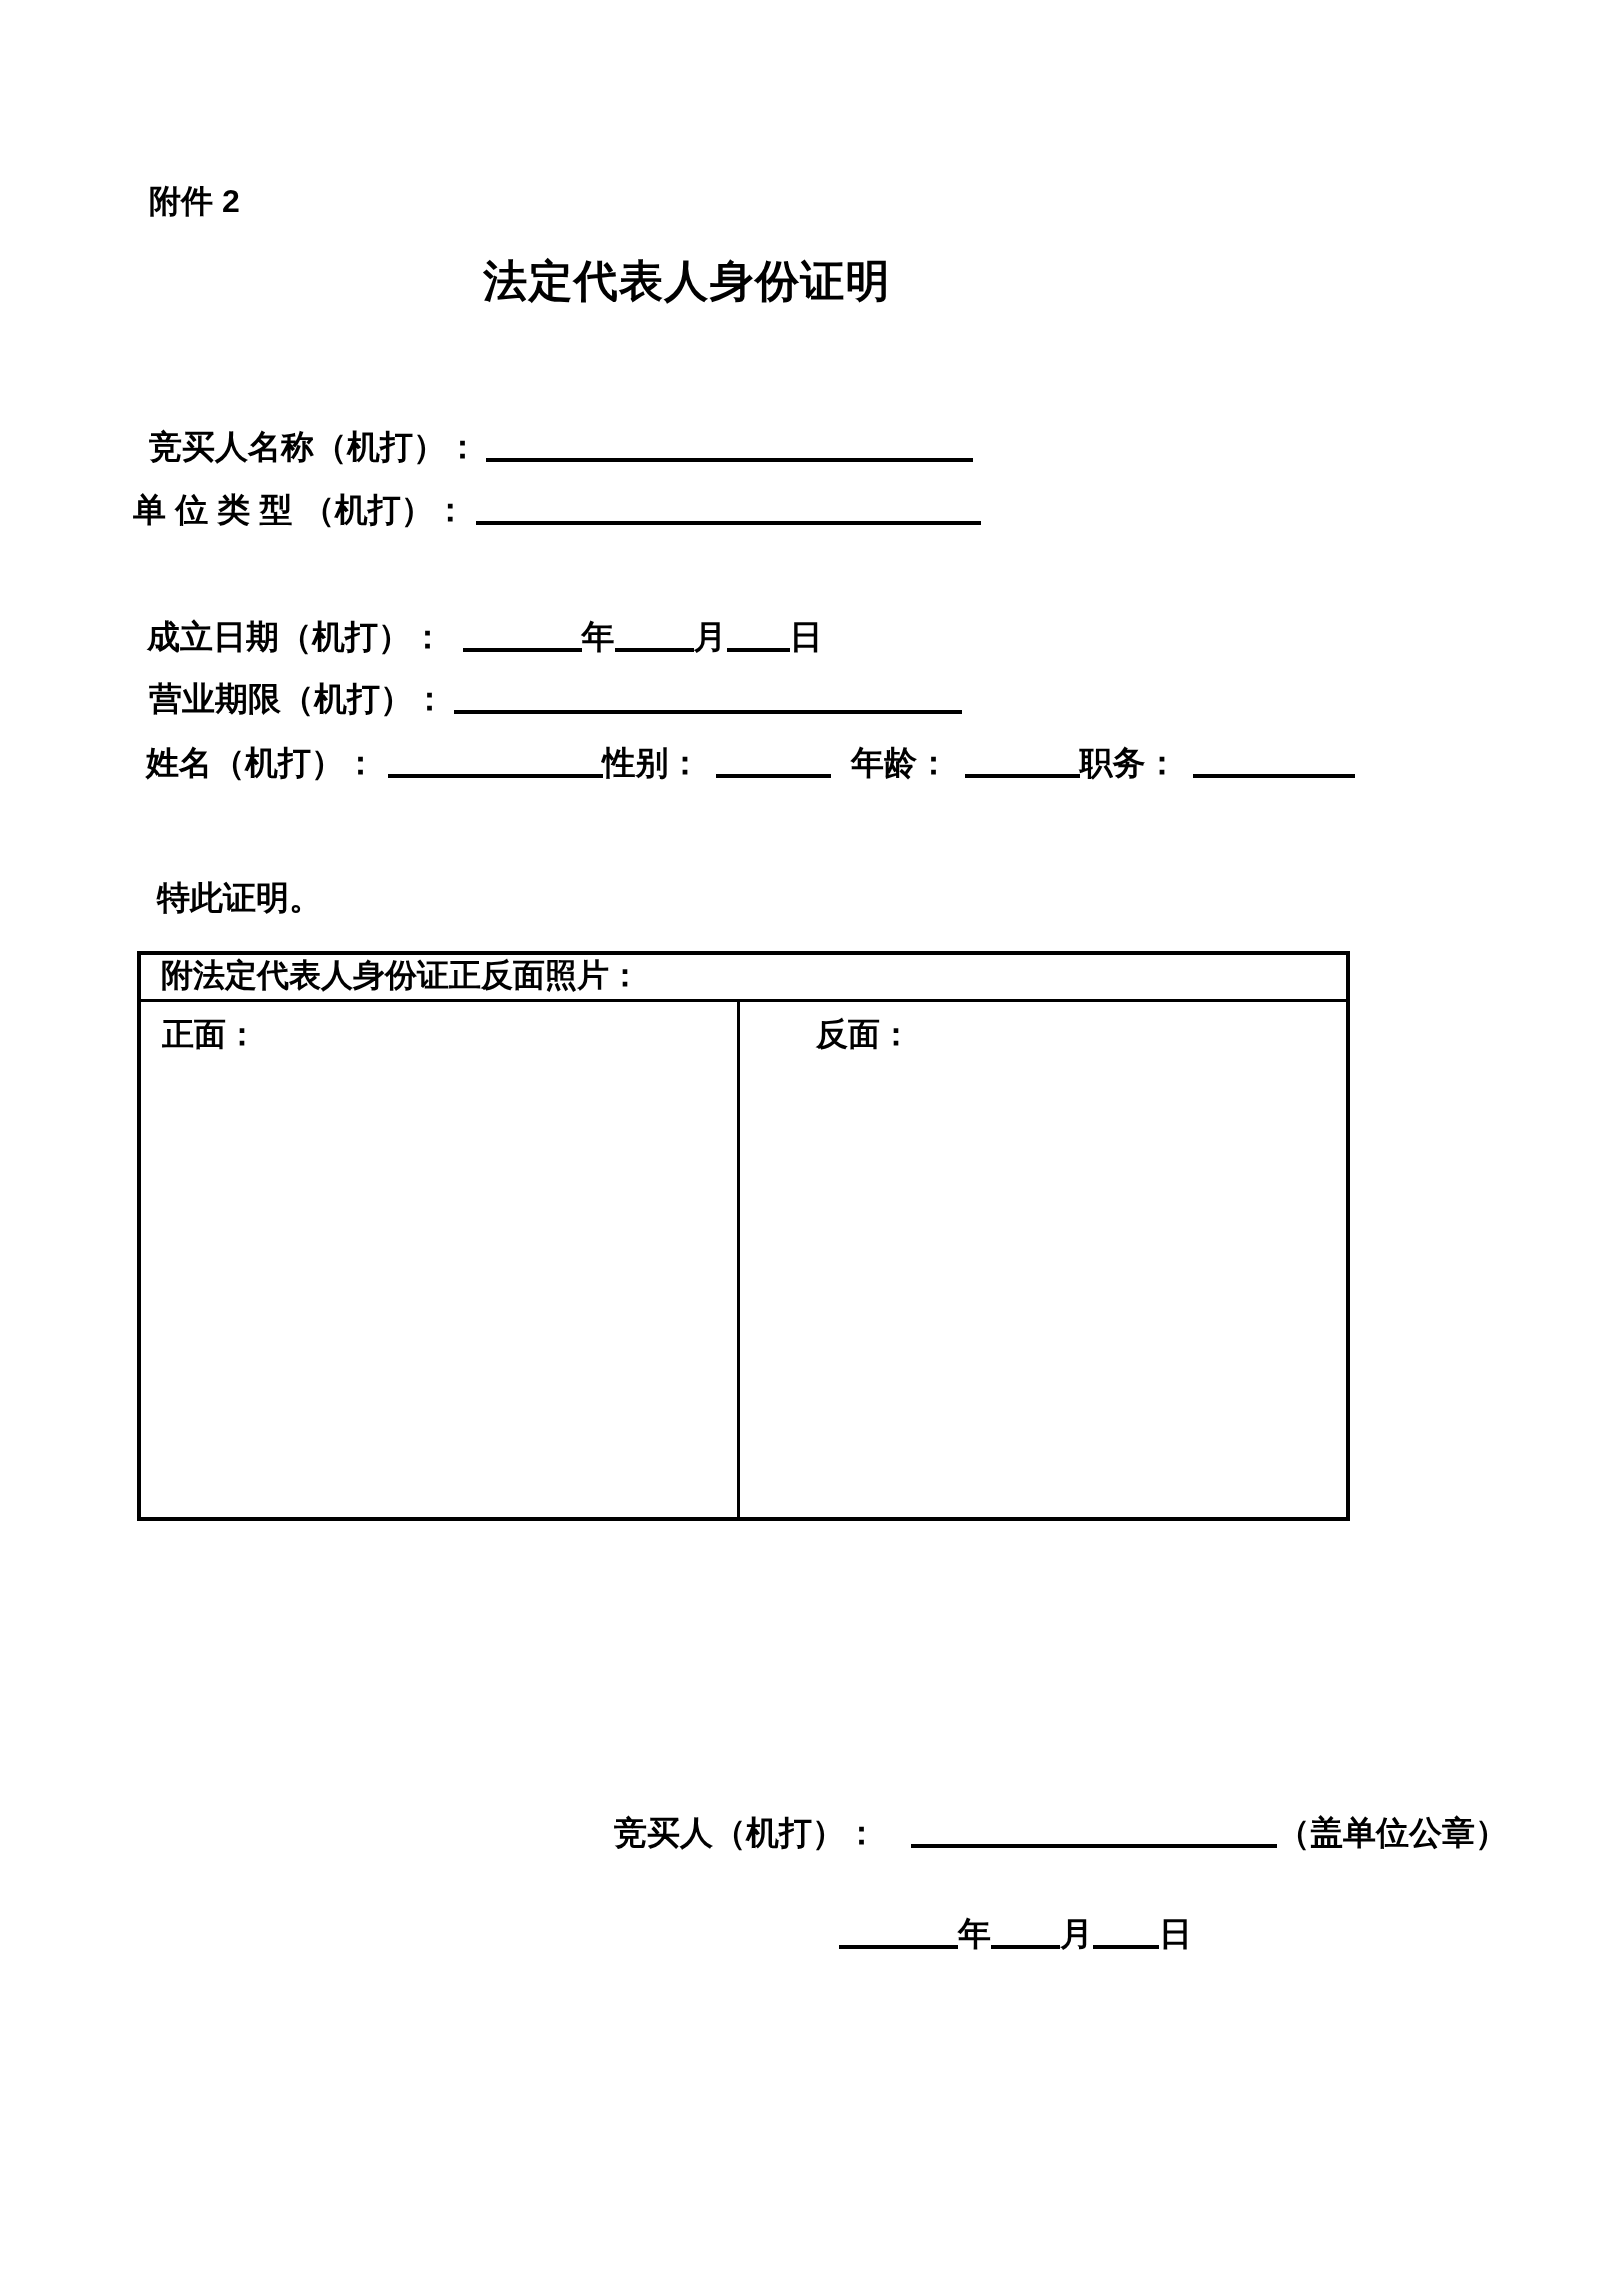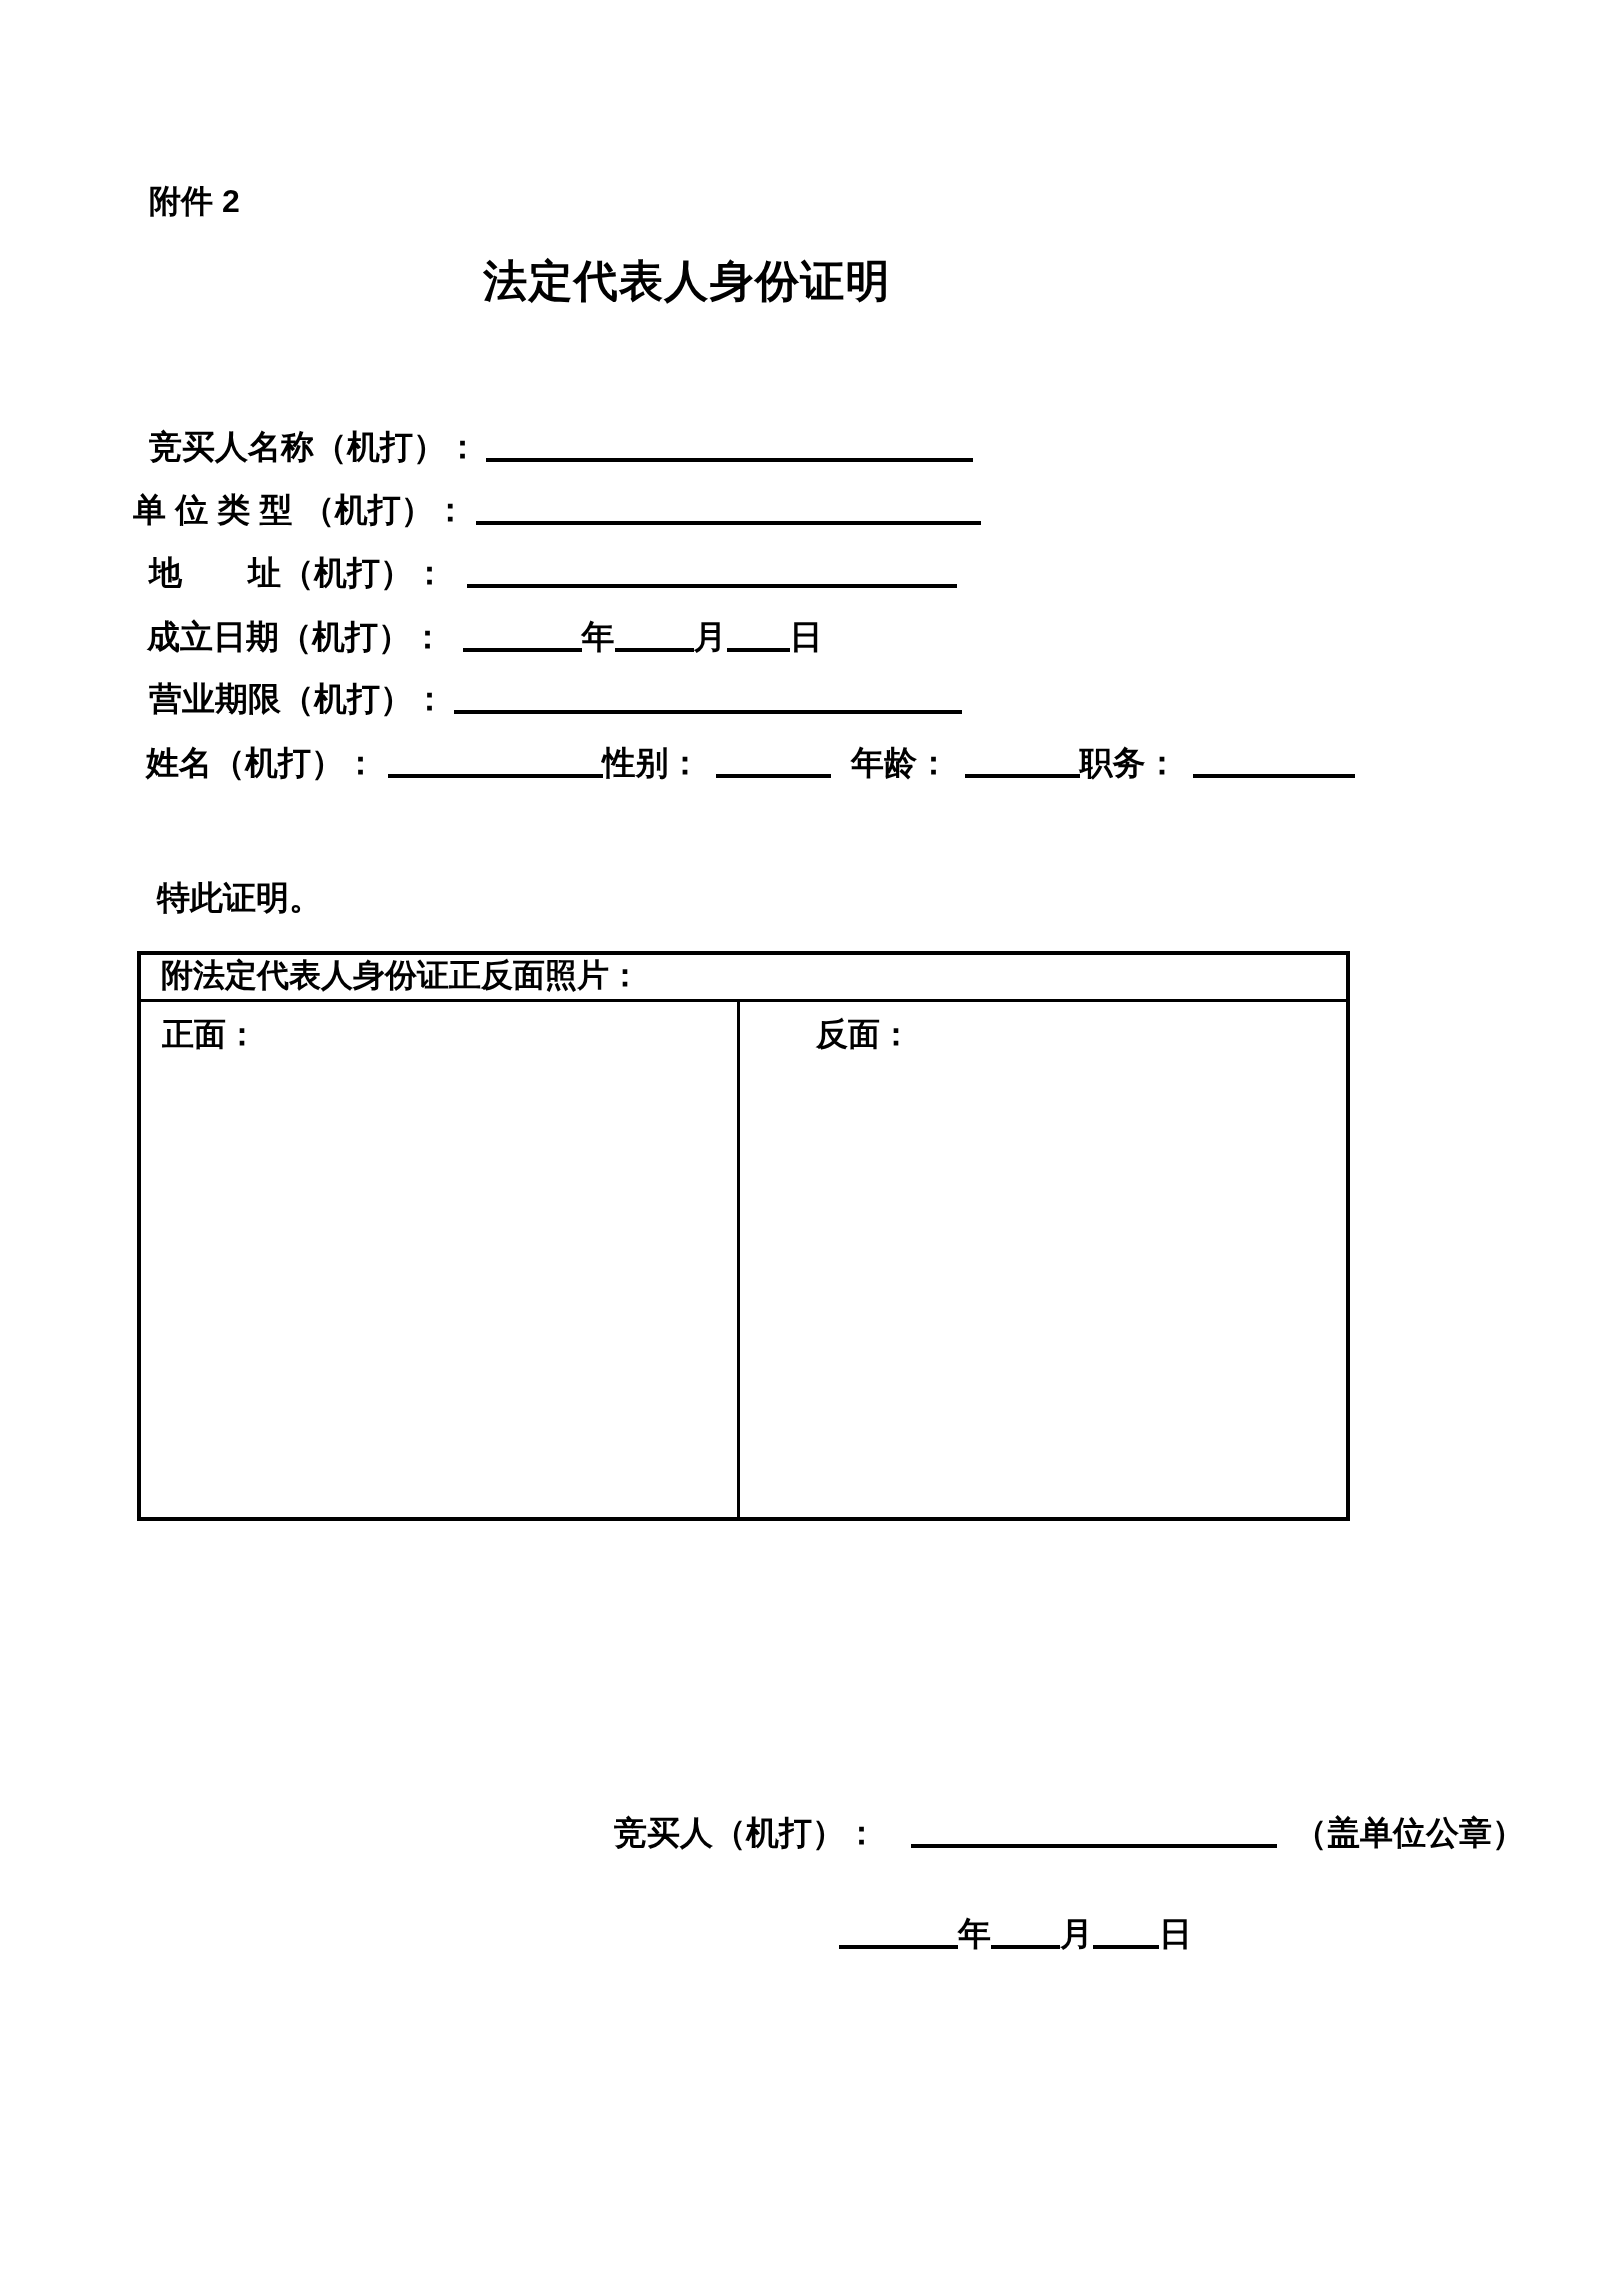--- a/index.html
+++ b/index.html
@@ -74,23 +74,20 @@
   <div class="abs doc-title">法定代表人身份证明</div>
 
   <div class="abs body-line l1">
     <span>竞买人名称（机打）：</span><span class="blank" style="width:487px; margin-left:6.6px;"></span>
   </div>
 
   <div class="abs body-line l2">
     <span>单 位 类 型 （机打）：</span><span class="blank" style="width:505px; margin-left:9.2px;"></span>
   </div>
 
-  <div class="abs body-line l3">
-    <span>地　　址（机打）：</span><span class="blank" style="width:490px; margin-left:21px;"></span>
-  </div>
 
   <div class="abs body-line l4">
     <span>成立日期（机打）：</span><span class="blank" style="width:119px; margin-left:18.5px;"></span><span>年</span><span class="blank" style="width:79px;"></span><span>月</span><span class="blank" style="width:63px;"></span><span>日</span>
   </div>
 
   <div class="abs body-line l5">
     <span>营业期限（机打）：</span><span class="blank" style="width:508px; margin-left:8px;"></span>
   </div>
 
   <div class="abs body-line l6">
@@ -106,21 +103,21 @@
       <div class="cell-front">
         <span>正面：</span>
       </div>
       <div class="cell-back">
         <span>反面：</span>
       </div>
     </div>
   </div>
 
   <div class="abs body-line footer-bidder">
-    <span>竞买人（机打）：</span><span class="blank" style="width:366px; margin-left:33px;"></span><span style="margin-left:17px;">（盖单位公章）</span>
+    <span>竞买人（机打）：</span><span class="blank" style="width:366px; margin-left:33px;"></span><span style="">（盖单位公章）</span>
   </div>
 
   <div class="abs body-line footer-date">
     <span class="blank" style="width:119px;"></span><span>年</span><span class="blank" style="width:69px;"></span><span>月</span><span class="blank" style="width:66px;"></span><span>日</span>
   </div>
 
 </div>
 
 
 </body></html>

